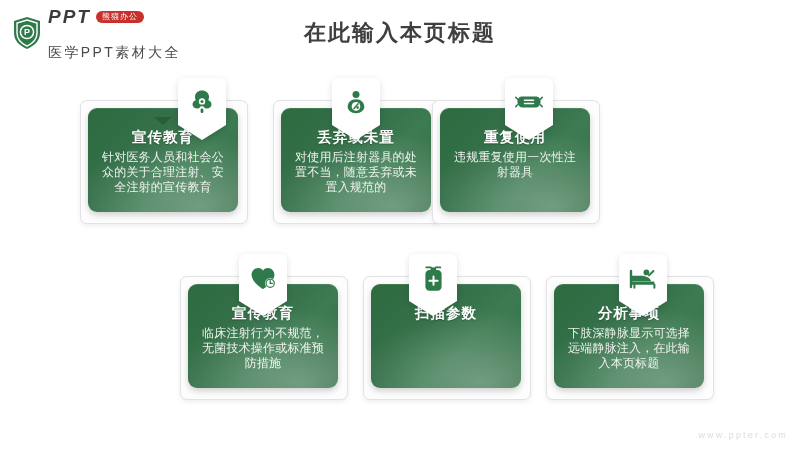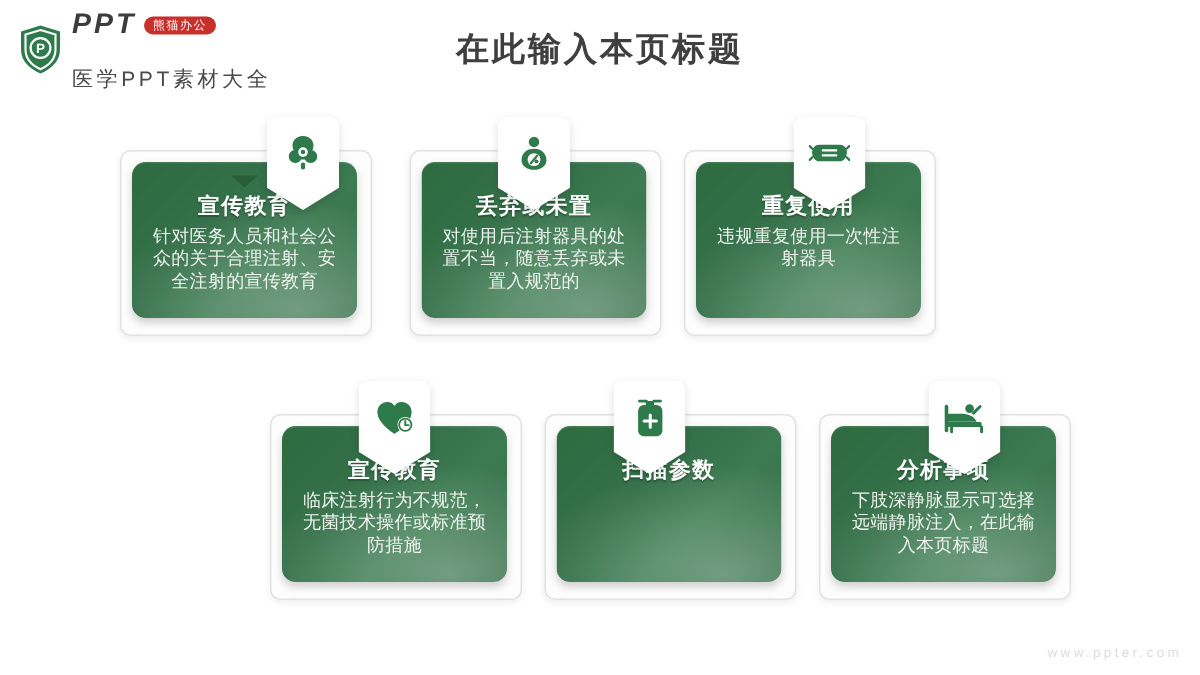--- a/index.html
+++ b/index.html
@@ -142,21 +142,21 @@
             <svg width="26" height="26" viewBox="0 0 26 26">
               <circle cx="13" cy="5.6" r="3.5" fill="#2f7a4a"></circle>
               <path d="M13 10.2c-5 0-8.3 3.2-8.3 7.6 0 3.6 3.4 6.4 8.3 6.4s8.3-2.8 8.3-6.4c0-4.4-3.3-7.6-8.3-7.6z" fill="#2f7a4a"></path>
               <circle cx="13" cy="17.4" r="4.3" fill="#ffffff"></circle>
               <path d="M10.9 19.8 L15.1 14.8" stroke="#2f7a4a" stroke-width="1.5" stroke-linecap="round"></path>
               <circle cx="14.7" cy="18.6" r="1.3" fill="#2f7a4a"></circle>
             </svg>
           </div>
         </div>
       </div>
-      <div class="card" style="left: 456px; top: 78px; width: 194px; height: 170px;">
+      <div class="card" style="left: 432px; top: 78px; width: 194px; height: 170px;">
         <div class="card-outer"></div>
         <div class="card-inner">
           <div class="card-tri"></div>
           <div class="card-title">重复使用</div>
           <div class="card-body">违规重复使用一次性注射器具</div>
         </div>
         <div class="icon-tag">
           <div class="tag-bg"></div>
           <div class="glyph">
             <svg width="28" height="24" viewBox="0 0 28 24">

